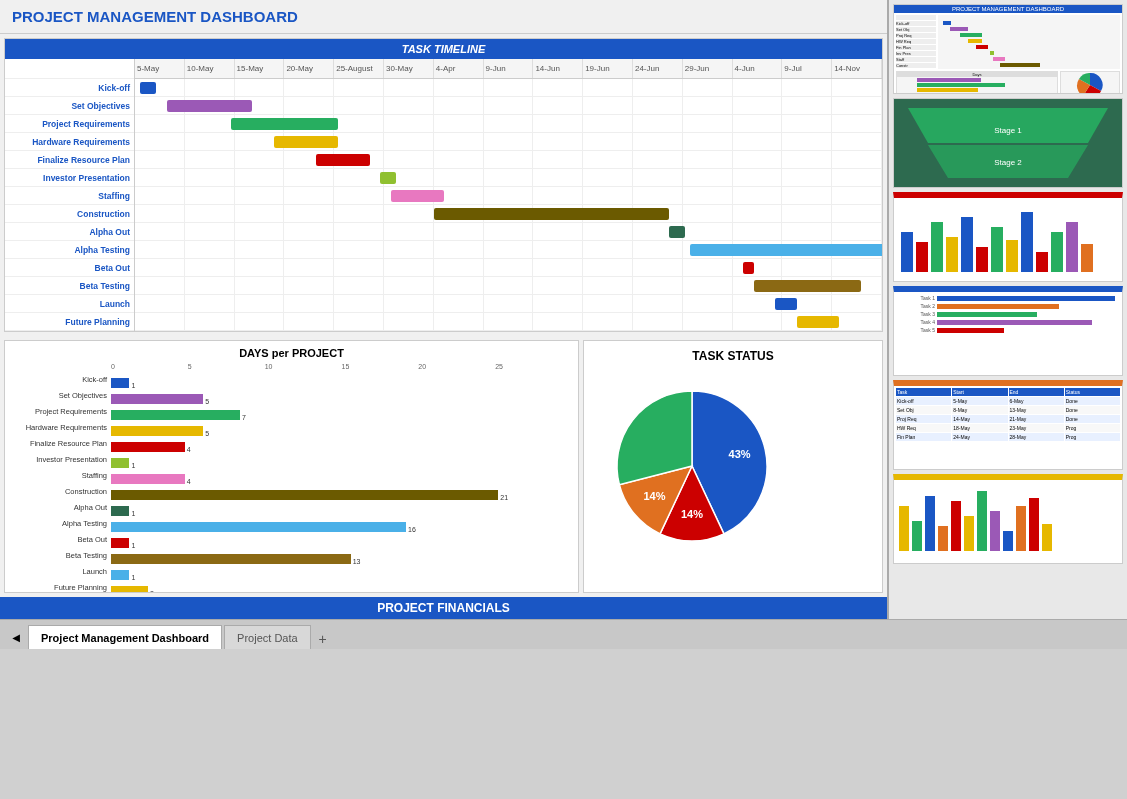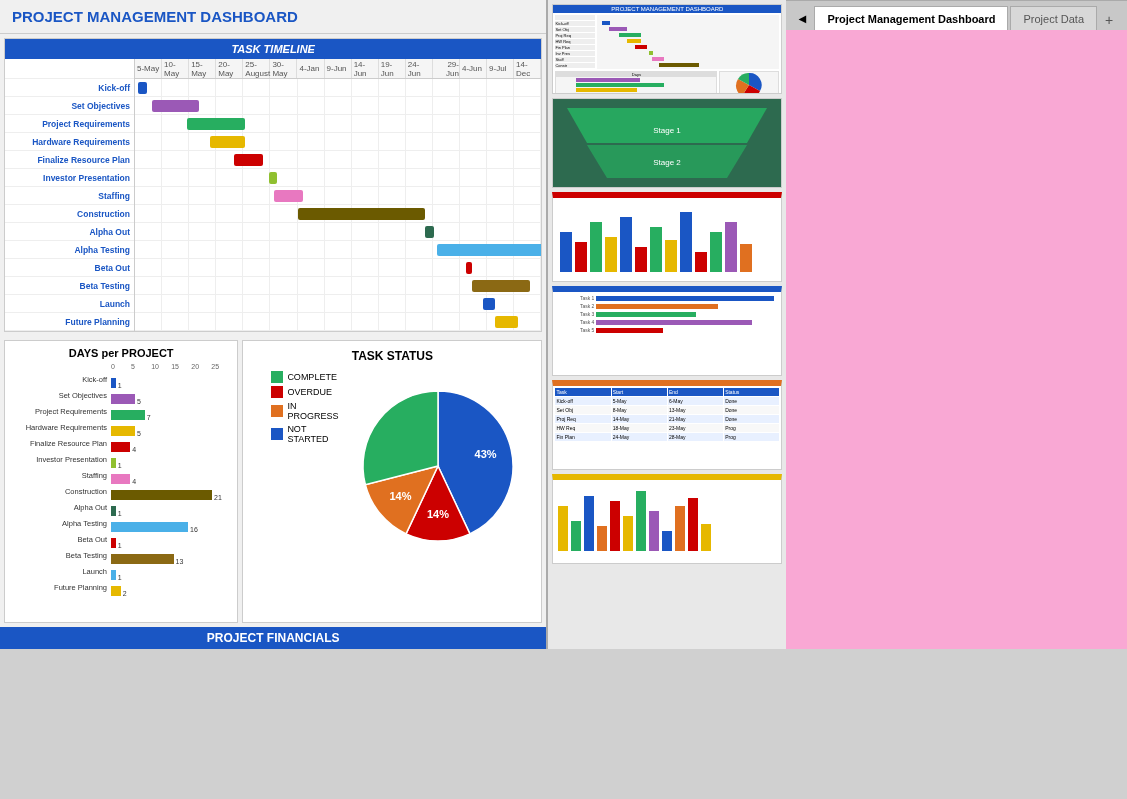--- a/index.html
+++ b/index.html
@@ -1,23 +1,24 @@
 <!DOCTYPE html>
 <html><head>
   <meta charset="utf-8">
   <style>
     * { box-sizing: border-box; margin: 0; padding: 0; }
     body { font-family: Arial, sans-serif; background: #d0d0d0; width: 1127px; height: 799px; overflow: hidden; }
 
     .main-container {
       width: 1127px;
       height: 649px;
-      background: #f9a8d4;
+      background: #4c1d95;
       position: relative;
       display: flex;
+      flex-direction: column;
     }
 
     .content-area {
       display: flex;
       flex: 1;
       overflow: hidden;
     }
 
     .left-panel {
       flex: 1;
@@ -396,29 +397,29 @@
           </div>
 
           <div class="gantt-chart-area" id="gantt-chart-area">
             <div class="gantt-dates-row" id="gantt-dates-row">
                 <div class="gantt-date-label" style="width: 6.66667%;">5-May</div>
                 <div class="gantt-date-label" style="width: 6.66667%;">10-May</div>
                 <div class="gantt-date-label" style="width: 6.66667%;">15-May</div>
                 <div class="gantt-date-label" style="width: 6.66667%;">20-May</div>
                 <div class="gantt-date-label" style="width: 6.66667%;">25-August</div>
                 <div class="gantt-date-label" style="width: 6.66667%;">30-May</div>
-                <div class="gantt-date-label" style="width: 6.66667%;">4-Jan</div>
+                <div class="gantt-date-label" style="width: 6.66667%;">4-Apr</div>
                 <div class="gantt-date-label" style="width: 6.66667%;">9-Jun</div>
                 <div class="gantt-date-label" style="width: 6.66667%;">14-Jun</div>
                 <div class="gantt-date-label" style="width: 6.66667%;">19-Jun</div>
                 <div class="gantt-date-label" style="width: 6.66667%;">24-Jun</div>
                 <div class="gantt-date-label" style="width: 6.66667%; text-align: right;">29-Jun</div>
                 <div class="gantt-date-label" style="width: 6.66667%;">4-Jun</div>
                 <div class="gantt-date-label" style="width: 6.66667%;">9-Jul</div>
-                <div class="gantt-date-label" style="width: 6.66667%;">14-Dec</div>
+                <div class="gantt-date-label" style="width: 6.66667%;">14-Nov</div>
               </div>
             <div class="gantt-rows-area" id="gantt-rows-area">
                 <div class="gantt-row">
                   <div class="gantt-row-bg">
                     <div class="gantt-col-div"></div>
                     <div class="gantt-col-div"></div>
                     <div class="gantt-col-div"></div>
                     <div class="gantt-col-div"></div>
                     <div class="gantt-col-div"></div>
                     <div class="gantt-col-div"></div>
@@ -769,38 +770,20 @@
               <div class="bar-row">
                 <div class="bar-label">Future Planning</div>
                 <div class="bar-container"><div class="bar-fill" style="background-color: rgb(230, 184, 0); width: 8%;"></div><span class="bar-value">2</span></div>
               </div>
             </div>
         </div>
 
         <div class="task-status-section">
           <div class="task-status-title">TASK STATUS</div>
           <div style="display:flex; width:100%; align-items:center;">
-            <div class="status-legend" id="status-legend">
-                <div class="legend-item">
-                  <div class="legend-color" style="background-color: rgb(39, 174, 96);"></div>
-                  <span style="font-size: 9px;">COMPLETE</span>
-                </div>
-                <div class="legend-item">
-                  <div class="legend-color" style="background-color: rgb(204, 0, 0);"></div>
-                  <span style="font-size: 9px;">OVERDUE</span>
-                </div>
-                <div class="legend-item">
-                  <div class="legend-color" style="background-color: rgb(224, 112, 32);"></div>
-                  <span style="font-size: 9px;">IN PROGRESS</span>
-                </div>
-                <div class="legend-item">
-                  <div class="legend-color" style="background-color: rgb(26, 86, 196);"></div>
-                  <span style="font-size: 9px;">NOT STARTED</span>
-                </div>
-              </div>
             <div class="pie-wrapper">
               <svg id="pie-svg" width="200" height="180" viewBox="0 0 200 180">
                   <path d="M 100 95 L 100 20 A 75 75 0 0 1 131.93344686738044 162.86202893495147 Z" fill="#1a56c4" stroke="white" stroke-width="1.5"></path>
                   <text x="147.57594214451393" y="84.36551698191856" text-anchor="middle" dominant-baseline="middle" font-size="11" fill="white" font-weight="bold">43%</text>
                   <path d="M 100 95 L 131.93344686738044 162.86202893495147 A 75 75 0 0 1 68.06655313261955 162.86202893495147 Z" fill="#cc0000" stroke="white" stroke-width="1.5"></path>
                   <text x="99.99999999999999" y="143.75" text-anchor="middle" dominant-baseline="middle" font-size="11" fill="white" font-weight="bold">14%</text>
                   <path d="M 100 95 L 68.06655313261955 162.86202893495147 A 75 75 0 0 1 27.35626291535266 113.65174153736407 Z" fill="#e07020" stroke="white" stroke-width="1.5"></path>
                   <text x="62.437479414680254" y="126.0744195002486" text-anchor="middle" dominant-baseline="middle" font-size="11" fill="white" font-weight="bold">14%</text>
                   <path d="M 100 95 L 27.35626291535266 113.65174153736407 A 75 75 0 0 1 99.99999999999999 20 Z" fill="#27ae60" stroke="white" stroke-width="1.5"></path>
                 </svg>

